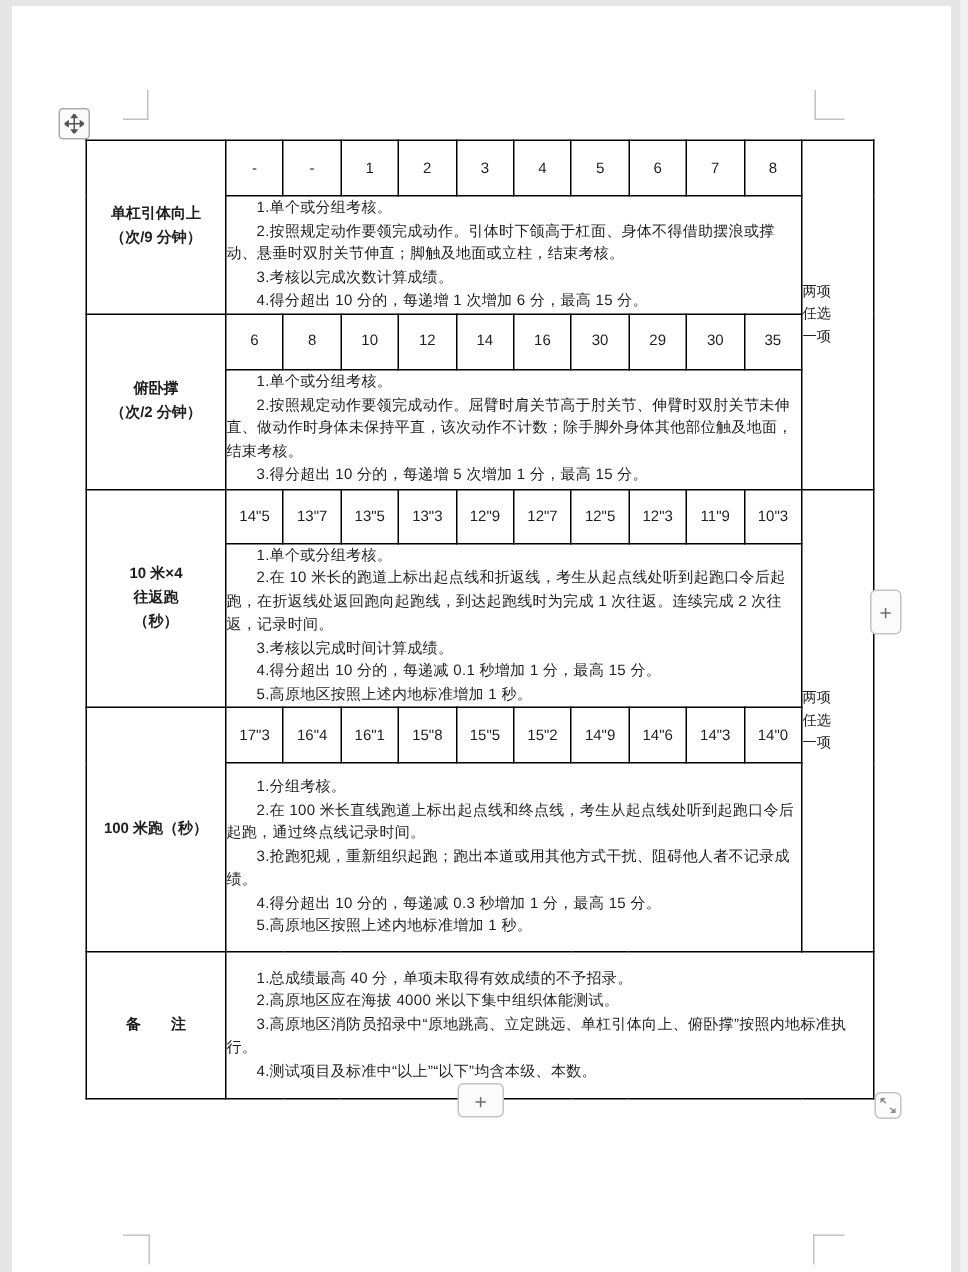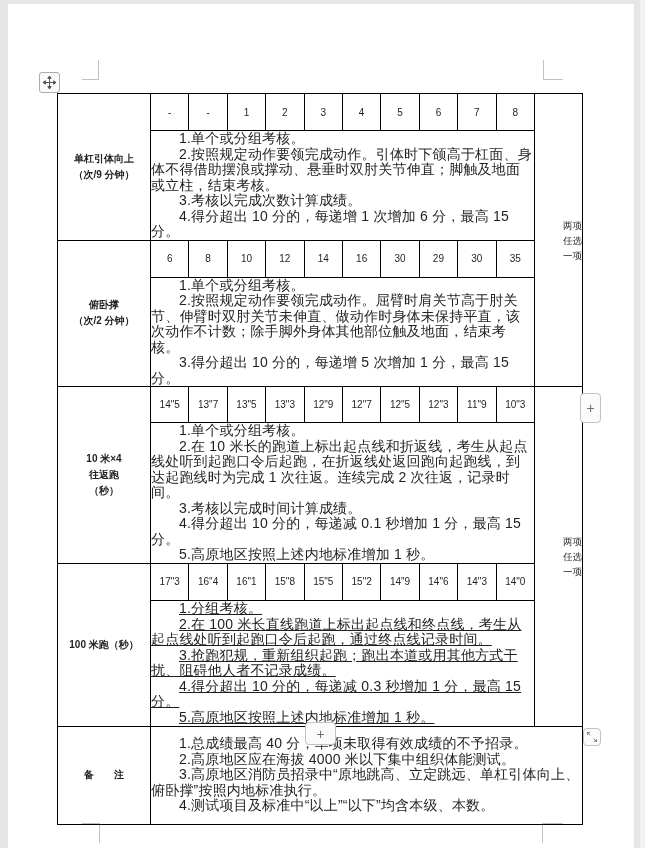--- a/index.html
+++ b/index.html
@@ -22,22 +22,22 @@
 
   
   table.fit{position:absolute;left:57px;top:93px;width:526px;border-collapse:collapse;table-layout:fixed;
     color:#1f1f1f;}
   table.fit td{border:1px solid #000;padding:0;vertical-align:middle;overflow:hidden;}
   col.c-label{width:93px;}
   col.c-note{width:48px;}
   td.lbl{text-align:center;font-size:10px;line-height:16px;font-weight:bold;}
   td.val{text-align:center;font-size:10px;}
   td.desc{padding:2px 5px 2px 4px;}
-  td.desc p{margin:0;font-size:14px;line-height:15.5px;text-indent:2em;letter-spacing:.2px;}
-  td.note{text-align:right;font-size:9.5px;line-height:15px;}
+  td.desc p{margin:0;font-size:10px;line-height:15.5px;text-indent:2em;letter-spacing:.2px;}
+  td.note{text-align:left;font-size:9.5px;line-height:15px;}
 
   
   .ctl{position:absolute;background:#fbfbfb;border:1px solid #c3c3c3;border-radius:4px;
     color:#6f6f6f;display:flex;align-items:center;justify-content:center;box-sizing:border-box;cursor:pointer;}
   .ctl-side{left:580px;top:393px;width:21px;height:30px;font-size:14px;}
   .ctl-bottom{left:305px;top:722px;width:31px;height:23px;font-size:14px;}
   .ctl-expand{left:583px;top:728px;width:18px;height:18px;}
 </style>
 </head>
 <body>
@@ -182,21 +182,21 @@
       <td class="val">16"1</td>
       <td class="val">15"8</td>
       <td class="val">15"5</td>
       <td class="val">15"2</td>
       <td class="val">14"9</td>
       <td class="val">14"6</td>
       <td class="val">14"3</td>
       <td class="val">14"0</td>
     </tr>
 
-    <tr style="height:126px;text-decoration:underline;">
+    <tr style="height:126px;">
       <td class="desc" colspan="10">
         <p>1.分组考核。</p>
         <p>2.在 100 米长直线跑道上标出起点线和终点线，考生从起点线处听到起跑口令后起跑，通过终点线记录时间。</p>
         <p>3.抢跑犯规，重新组织起跑；跑出本道或用其他方式干扰、阻碍他人者不记录成绩。</p>
         <p>4.得分超出 10 分的，每递减 0.3 秒增加 1 分，最高 15 分。</p>
         <p>5.高原地区按照上述内地标准增加 1 秒。</p>
       </td>
     </tr>
 
     <tr style="height:98px;">

